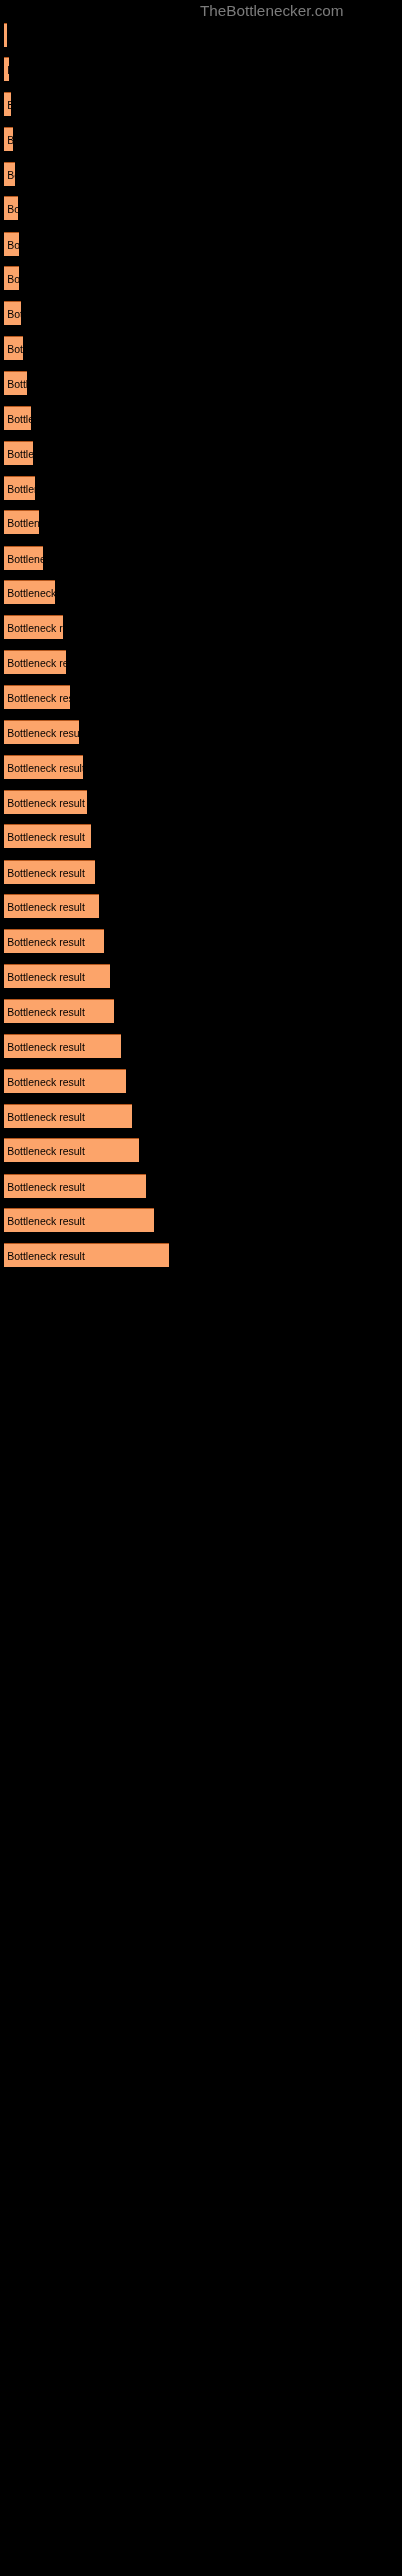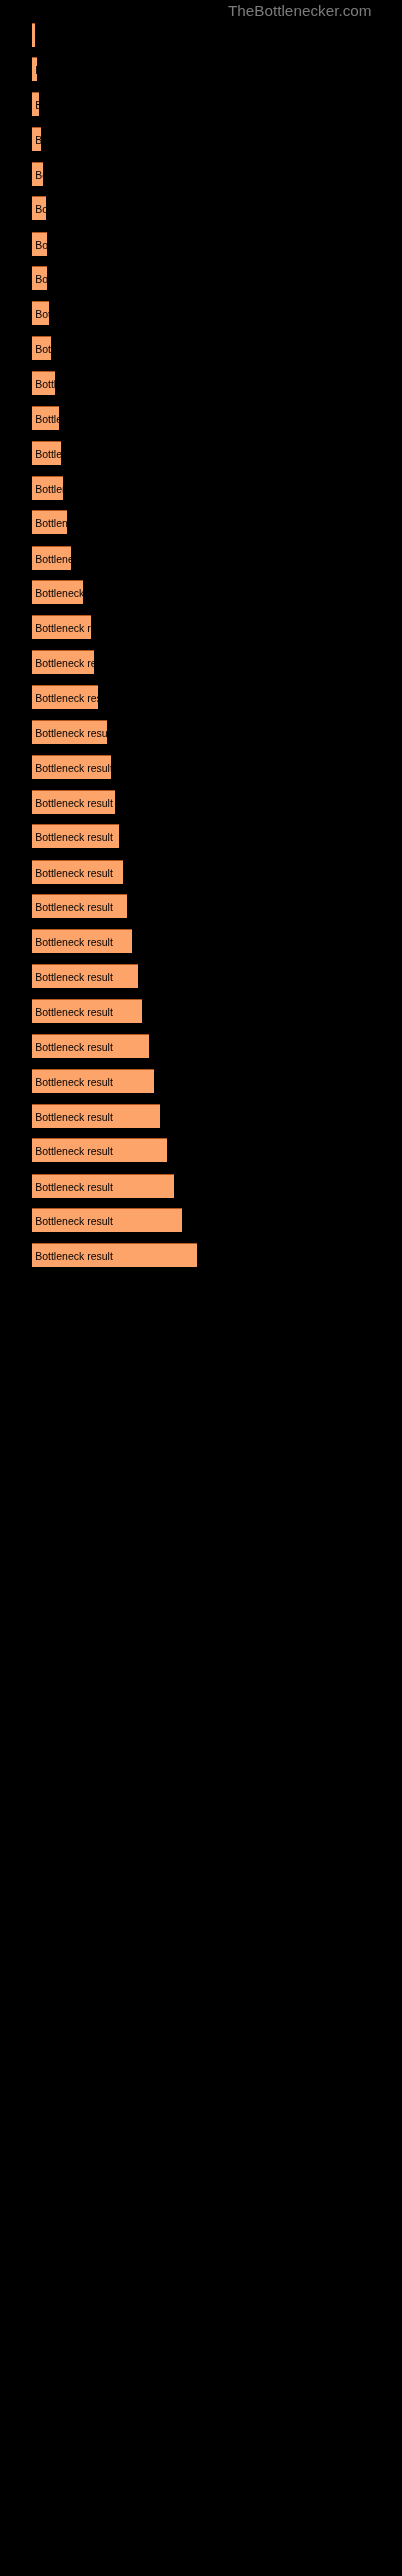--- a/index.html
+++ b/index.html
@@ -13,21 +13,20 @@
     position: relative;
     font-family: "Liberation Sans", sans-serif;
     overflow: hidden;
   }
 
   #page-root {
     position: relative;
     width: 350px;
     height: 2576px;
     background: #000000;
-    margin-left: 28px;
   }
 
   .watermark {
     position: absolute;
     top: 1.6px;
     right: 6.4px;
     color: #7c7c7c;
     font-size: 15.3px;
     font-family: "Liberation Sans", sans-serif;
     letter-spacing: 0px;

